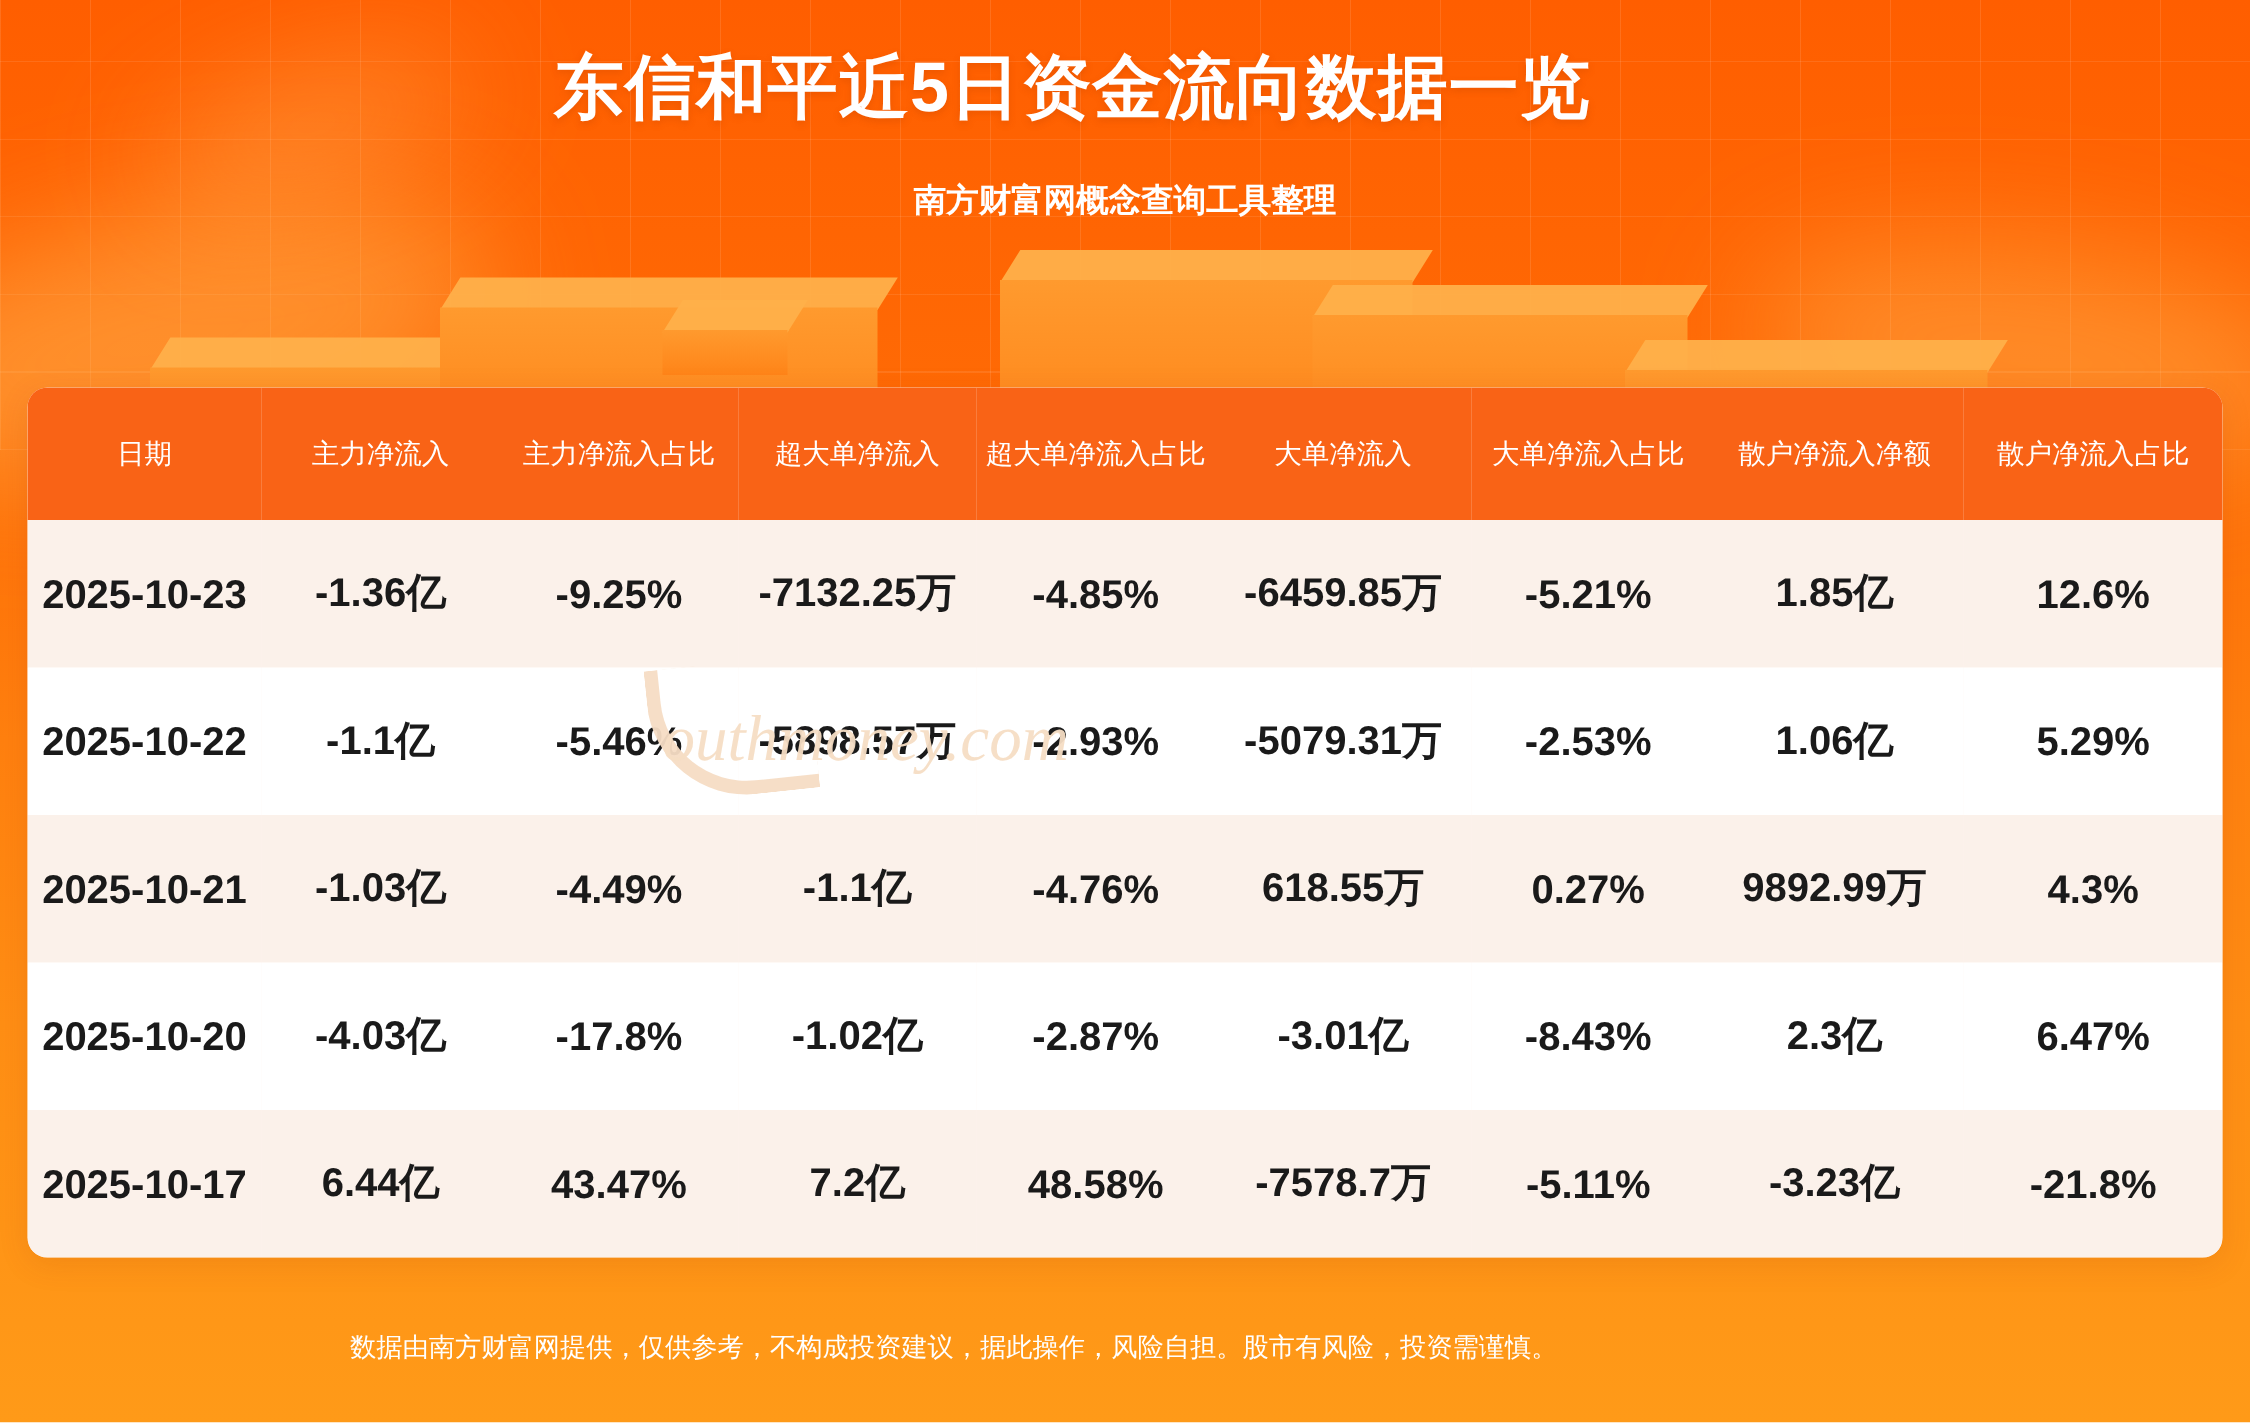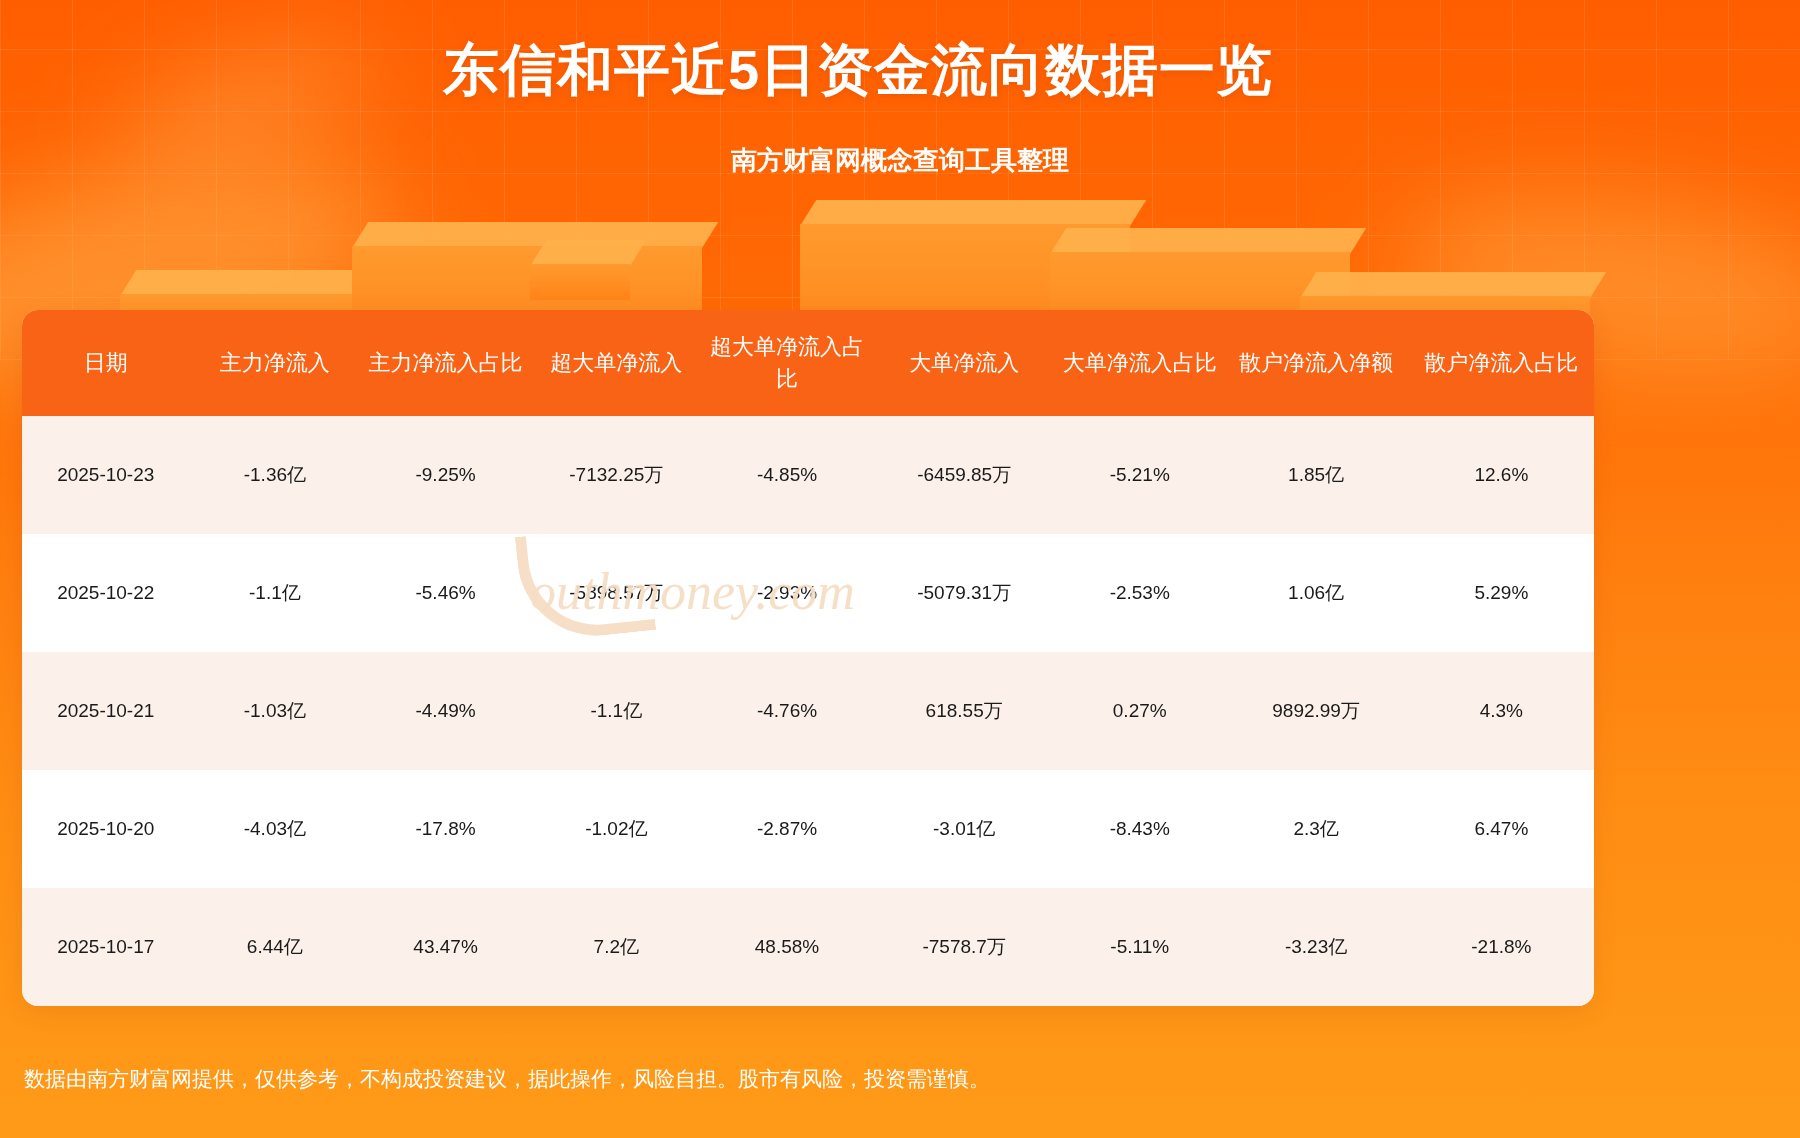--- a/index.html
+++ b/index.html
@@ -53,33 +53,33 @@
     color:#fff;font-size:56px;line-height:68px;font-weight:bold;letter-spacing:1px;
     text-shadow:0 2px 6px rgba(180,60,0,.25);
   }
   .subtitle{
     position:absolute;left:0;top:142px;width:1800px;text-align:center;
     color:#fff;font-size:26px;line-height:38px;font-weight:bold;font-family:Liberation Serif, serif;
   }
 
   
   .card{
-    position:absolute;left:22px;top:310px;width:1572px;
+    position:absolute;left:22px;top:310px;width:1756px;
     border-radius:16px;overflow:hidden;background:#fdf3ec;
     box-shadow:0 6px 24px rgba(150,50,0,.12);
   }
   table{border-collapse:collapse;width:100%;table-layout:fixed;}
   thead th{
     background:#F96316;color:#fff;font-size:22px;font-weight:normal;
     padding:16px 6px;line-height:32px;text-align:center;vertical-align:middle;
     height:106px;box-sizing:border-box;
   }
   tbody td{
-    font-size:19px;color:#1a1a1a;text-align:center;height:110px;
-    padding:4px 6px;vertical-align:middle;font-weight:normal;
+    font-size:32px;color:#1a1a1a;text-align:center;height:110px;
+    padding:4px 6px;vertical-align:middle;font-weight:bold;
   }
   tbody tr:nth-child(odd){background:#FBF1EA;}
   tbody tr:nth-child(even){background:#FFFFFF;}
   col.c0{width:10.4%;}
   col.c1{width:10.6%;}
   col.c2{width:10.6%;}
   col.c3{width:10.6%;}
   col.c4{width:10.6%;}
   col.c5{width:11.4%;}
   col.c6{width:10.4%;}
@@ -101,22 +101,22 @@
     font-style:italic;white-space:nowrap;
   }
   .wm-swoosh{
     position:absolute;left:0px;top:30px;width:120px;height:96px;
     border-left:11px solid rgba(246,221,196,.95);
     border-bottom:11px solid rgba(246,221,196,.95);
     border-radius:0 0 0 80px;transform:rotate(-6deg);
   }
 
   .footer{
-    position:absolute;left:0;top:1062px;width:1526px;
-    color:#fff;font-size:21px;line-height:34px;margin-left:24px;
+    position:absolute;left:0;top:1062px;width:1526px;text-align:center;
+    color:#fff;font-size:21px;line-height:34px;
   }
 </style>
 </head>
 <body>
 
 <div id="stage">
 
   <div class="grid"></div>
   <div class="glow a"></div>
   <div class="glow b"></div>

